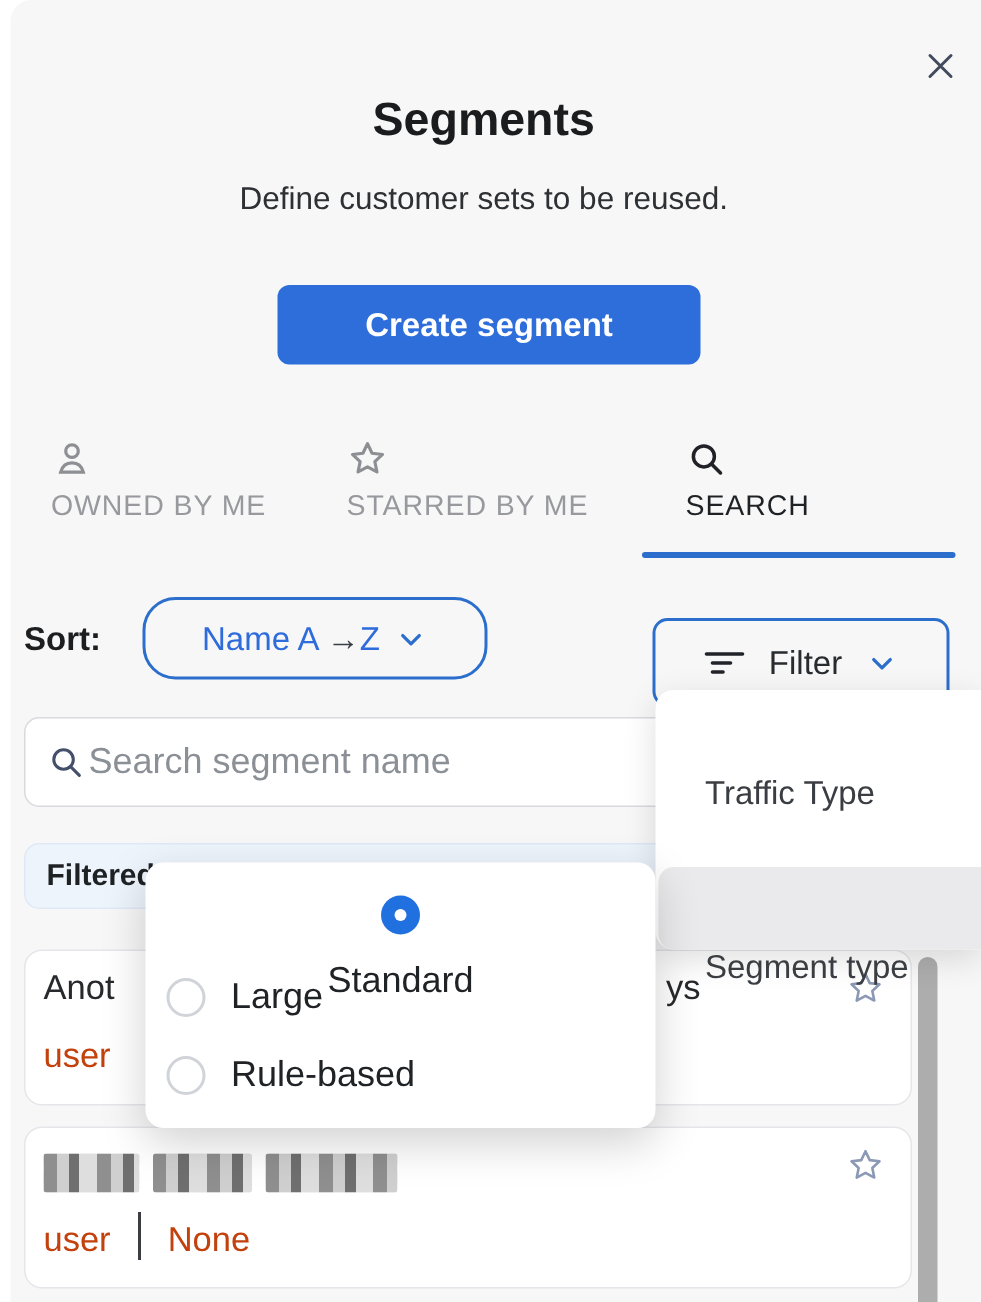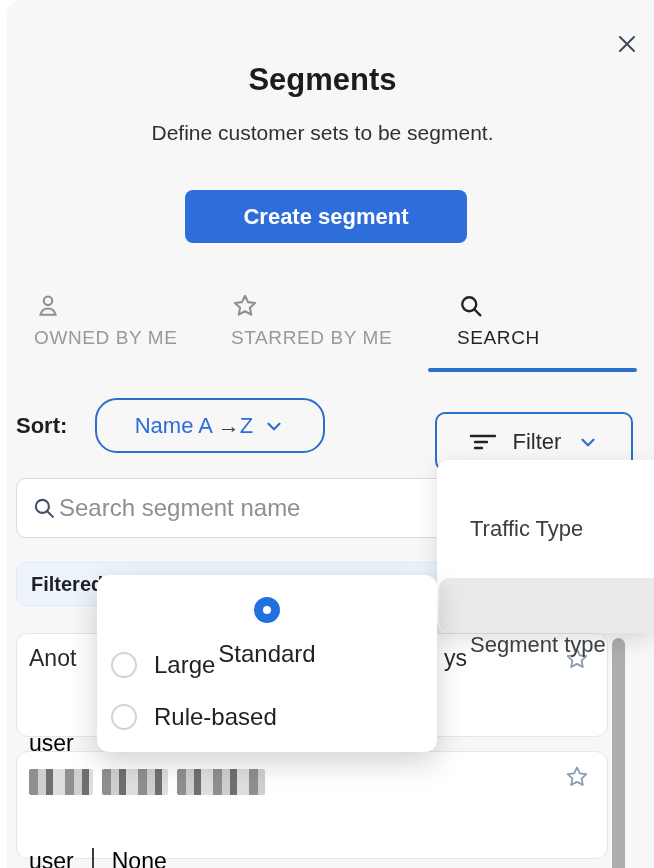--- a/index.html
+++ b/index.html
@@ -37,21 +37,21 @@
 
   .chip{position:absolute;left:16px;top:562px;width:622px;height:44px;background:#edf4fb;border:1px solid #dfe9f5;
         border-radius:10px;box-sizing:border-box;display:flex;align-items:center;padding:0 14px;font-size:20px;color:#1e2225;white-space:nowrap;overflow:hidden;}
   .chip b{font-weight:700;margin-right:6px;}
 
   .card{position:absolute;left:16px;width:592px;background:#fff;border:1px solid #e5e6e9;border-radius:12px;box-sizing:border-box;cursor:pointer;}
   .card1{top:633px;height:104px;}
   .card2{top:751px;height:108px;}
   .card .name{position:absolute;left:12px;top:11px;font-size:23px;color:#27292c;}
   .card .name-right{position:absolute;left:427px;top:11px;font-size:23px;color:#27292c;}
-  .card .sub{position:absolute;left:12px;top:56px;font-size:23px;color:#000000;display:flex;align-items:flex-start;margin-top:40px;}
+  .card .sub{position:absolute;left:12px;top:56px;font-size:23px;color:#c2410c;display:flex;align-items:flex-end;}
   .card .sub .sep{display:inline-block;width:2px;height:32px;background:#3a3d41;margin:0 18px;}
   .card .star{position:absolute;right:17px;top:12px;}
   .mosaic-wrap{position:absolute;left:12px;top:17px;display:flex;gap:9px;filter:blur(.4px);}
   .mosaic{height:26px;border-radius:2px;
     background-image:
       repeating-linear-gradient(90deg,#8f8f8f 0 9px,#cfcfcf 9px 17px,#6f6f6f 17px 24px,#dedede 24px 36px),
       repeating-linear-gradient(0deg,rgba(255,255,255,.45) 0 6px,rgba(0,0,0,.18) 6px 13px);}
 
   .filter-menu{position:absolute;left:437px;top:460px;width:217px;height:173px;background:#fff;
                border-radius:12px 0 0 12px;box-shadow:0 6px 22px rgba(0,0,0,.13);z-index:20;}
@@ -80,21 +80,21 @@
 <div class="stage">
   <div class="panel"></div>
 
   <div class="close-btn">
     <svg width="26" height="26" viewBox="0 0 26 26">
         <path d="M6 6 L20 20 M20 6 L6 20" stroke="#414b5c" stroke-width="2" stroke-linecap="round" fill="none"></path>
       </svg>
   </div>
 
   <div class="title">Segments</div>
-  <div class="subtitle">Define customer sets to be segment.</div>
+  <div class="subtitle">Define customer sets to be reused.</div>
   <button class="create-btn">Create segment</button>
 
   <div class="tab tab1">
     <span>
       <svg width="28" height="28" viewBox="0 0 24 24" fill="none" stroke="#8d8f93" stroke-width="1.8">
         <circle cx="12" cy="7.5" r="3.6"></circle>
           <path d="M5.5 19.5c1-3.6 3.4-5.3 6.5-5.3s5.5 1.7 6.5 5.3z"></path>
       </svg>
     </span>
     <span class="tab-label">OWNED BY ME</span>

